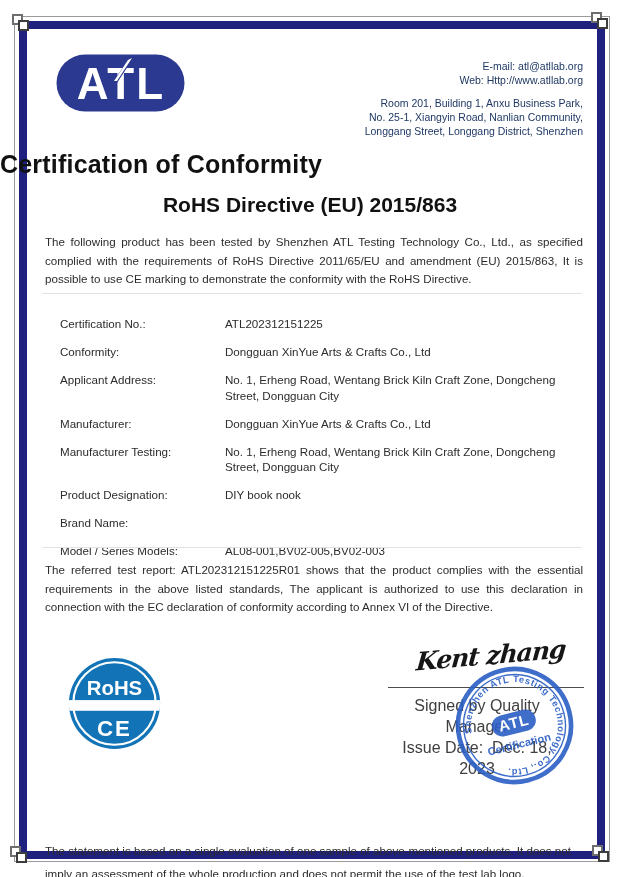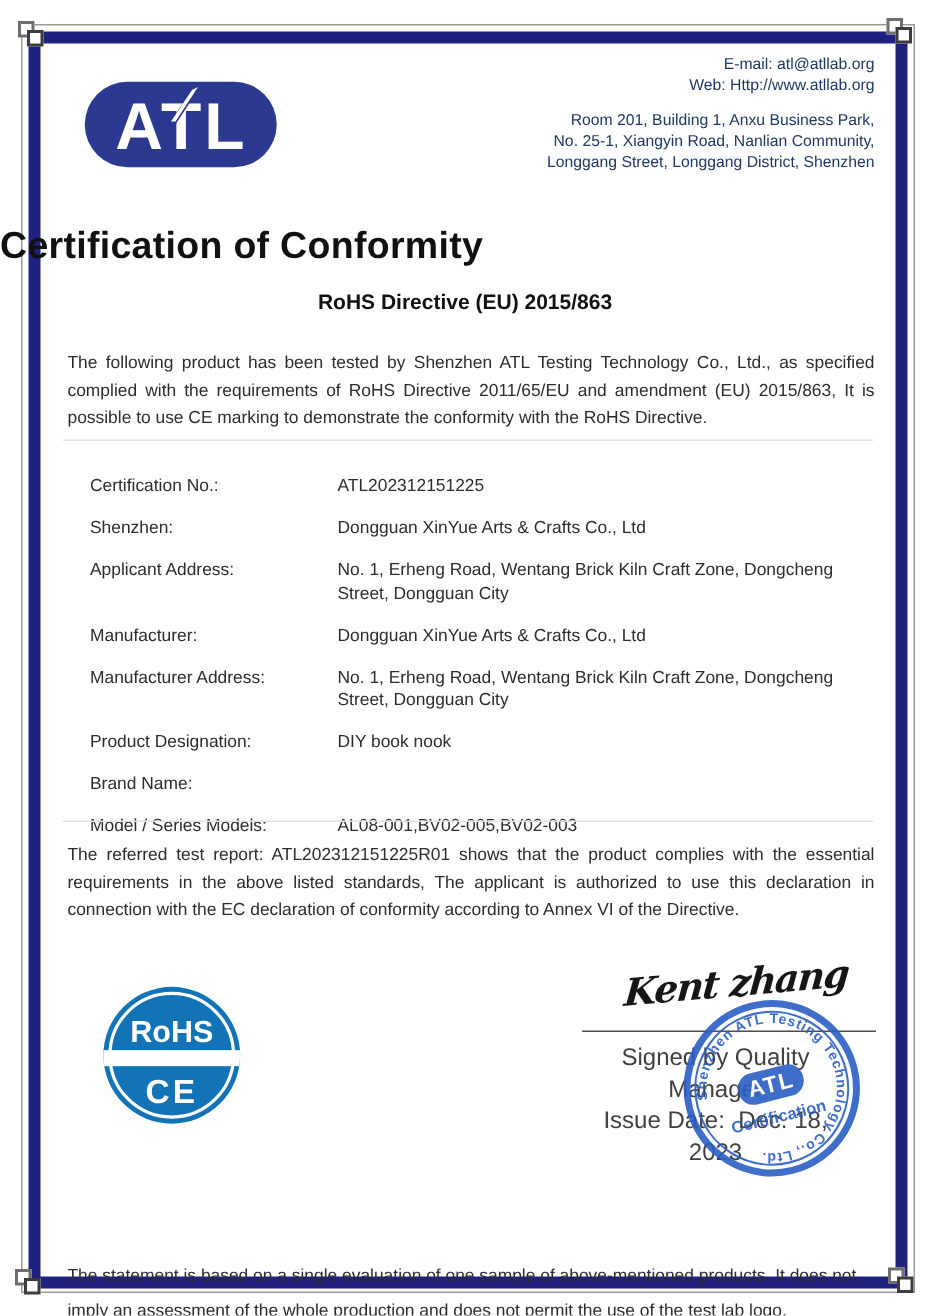--- a/index.html
+++ b/index.html
@@ -19,29 +19,29 @@
   .corner .sq { position:absolute; width:11px; height:11px; background:#fff; }
   .corner .sq-a { left:0; top:0; border:2px solid #6e6e6e; }
   .corner .sq-b { left:6px; top:6px; border:2px solid #3d3d3d; }
   .corner.tl { left:12px; top:14px; }
   .corner.tr { right:9px;  top:12px; }
   .corner.bl { left:10px;  bottom:11px; }
   .corner.br { right:8px;  bottom:12px; }
 
   
   .atl-logo { position:absolute; left:55px; top:53px; width:131px; height:60px; }
-  .contact  { position:absolute; right:37px; top:36px; text-align:right;
+  .contact  { position:absolute; right:37px; top:59px; text-align:right;
               font-size:10.5px; line-height:14px; color:#1f3864; }
   .contact .grp2 { margin-top:9px;text-align:right; }
 
   
   .title    { position:absolute; left:0; right:0; top:150px; text-align:left;
               font-size:25px; font-weight:bold; color:#111; letter-spacing:.2px; }
   .subtitle { position:absolute; left:0; right:0; top:193px; text-align:center;
-              font-size:14px; font-weight:bold; color:#111; }
+              font-size:21px; font-weight:bold; color:#111; }
 
   
   .para { position:absolute; left:45px; width:538px; font-size:11.6px;
           line-height:18.6px; text-align:justify; color:#2c2c2c; }
   .para-intro  { top:233px; }
   .para-report { top:561px; }
   .para-footer { top:840px; line-height:22.5px; text-align:left; }
   .sep { position:absolute; left:42px; width:540px; height:1px; background:#e2e2e2; }
   .sep-1 { top:293px; } .sep-2 { top:547px; }
 
@@ -112,33 +112,33 @@
   <div class="para para-intro">The following product has been tested by Shenzhen ATL Testing Technology Co., Ltd., as specified complied with the requirements of RoHS Directive 2011/65/EU and amendment (EU) 2015/863, It is possible to use CE marking to demonstrate the conformity with the RoHS Directive.</div>
 
   <div class="sep sep-1"></div>
 
   <div class="fields">
     <div class="frow">
       <div class="flabel">Certification No.:</div>
       <div class="fvalue">ATL202312151225</div>
     </div>
     <div class="frow">
-      <div class="flabel">Shenzhen:</div>
+      <div class="flabel">Conformity:</div>
       <div class="fvalue">Dongguan XinYue Arts &amp; Crafts Co., Ltd</div>
     </div>
     <div class="frow">
       <div class="flabel">Applicant Address:</div>
       <div class="fvalue">No. 1, Erheng Road, Wentang Brick Kiln Craft Zone, Dongcheng Street, Dongguan City</div>
     </div>
     <div class="frow">
       <div class="flabel">Manufacturer:</div>
       <div class="fvalue">Dongguan XinYue Arts &amp; Crafts Co., Ltd</div>
     </div>
     <div class="frow">
-      <div class="flabel">Manufacturer Address:</div>
+      <div class="flabel">Manufacturer Testing:</div>
       <div class="fvalue">No. 1, Erheng Road, Wentang Brick Kiln Craft Zone, Dongcheng Street, Dongguan City</div>
     </div>
     <div class="frow">
       <div class="flabel">Product Designation:</div>
       <div class="fvalue">DIY book nook</div>
     </div>
     <div class="frow">
       <div class="flabel">Brand Name:</div>
     </div>
     <div class="frow">

